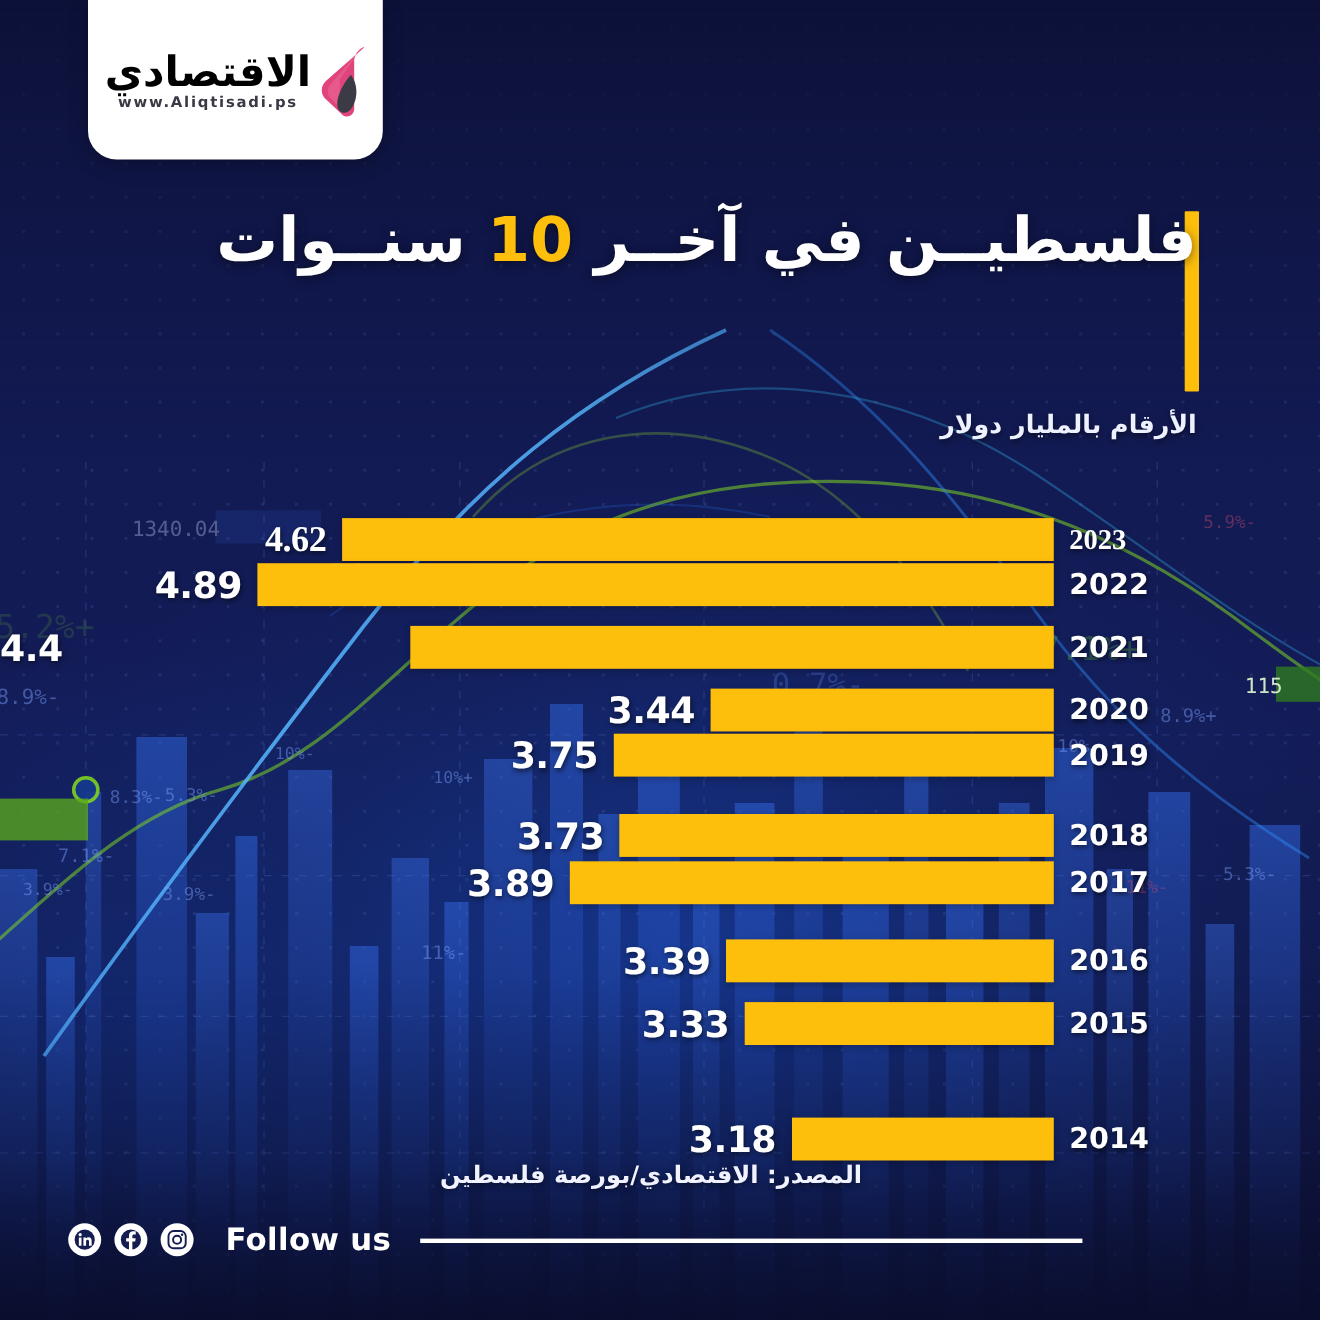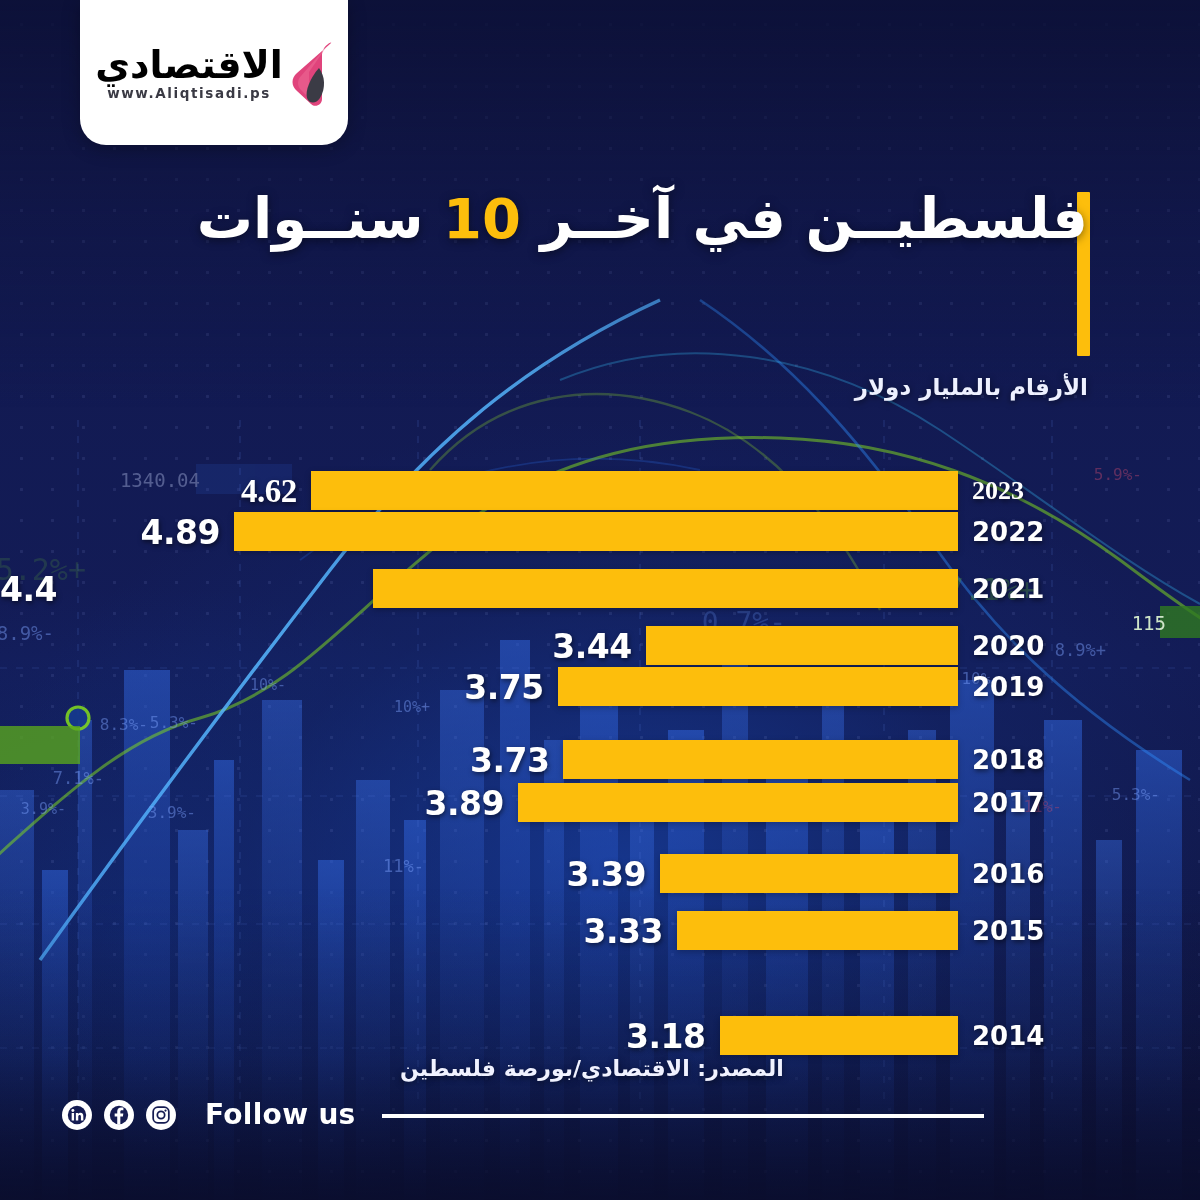--- a/index.html
+++ b/index.html
@@ -104,21 +104,21 @@
   }
   
   .source{
     position:absolute;right:auto;left:400px;top:1056px;
     font-size:22px;font-weight:600;color:#f0f2ff;
     direction:rtl;z-index:5;
     text-shadow:0 2px 6px rgba(0,0,0,.5);
   }
   
   .footer{
-    position:absolute;left:0;bottom:16px;width:984px;height:112px;
+    position:absolute;left:0;bottom:4px;width:984px;height:112px;
     z-index:6;
   }
   .social{
     position:absolute;left:62px;top:28px;display:flex;gap:12px;align-items:center;
   }
   .sicon{
     width:30px;height:30px;border-radius:50%;
     background:#ffffff;display:flex;align-items:center;justify-content:center;
     flex:0 0 auto;
   }

